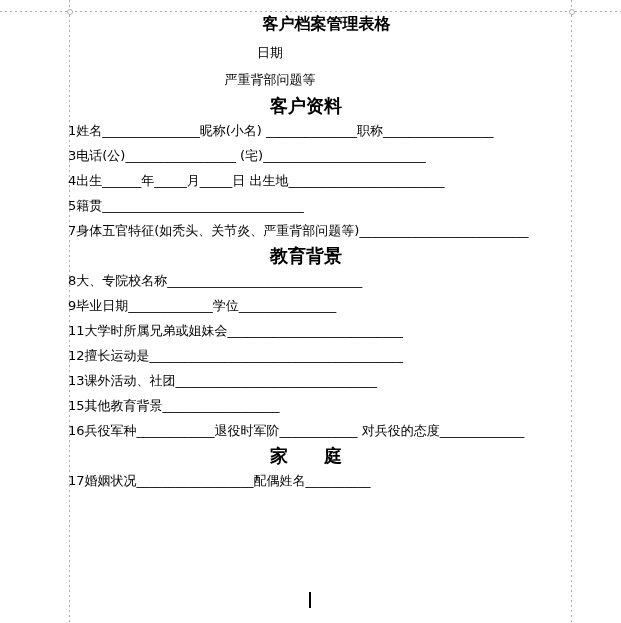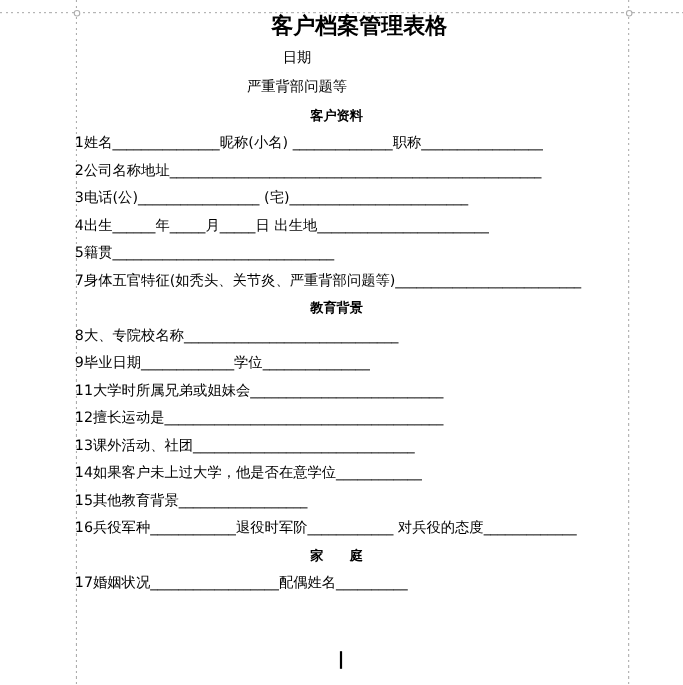--- a/index.html
+++ b/index.html
@@ -20,54 +20,52 @@
   .boundary-v.right{left:571px;}
   .corner-mark{
     position:absolute;width:4px;height:4px;border:1px solid #adadad;border-radius:50%;
     background:#ffffff;
   }
   .corner-mark.left{left:67px;top:9px;}
   .corner-mark.right{left:569px;top:9px;}
 
   .content{position:absolute;left:68px;top:8px;width:503px;}
   .line{white-space:pre;font-size:13px;line-height:25px;color:#000000;}
-  .line.title{font-size:20px;font-weight:bold;line-height:31px;width:517px;text-align:center;}
+  .line.title{font-size:16px;font-weight:bold;line-height:31px;width:517px;text-align:center;}
   .line.meta{line-height:27px;width:404px;text-align:center;}
-  .line.heading{font-weight:bold;font-size:12px;width:476px;text-align:center;}
+  .line.heading{font-weight:bold;font-size:18px;width:476px;text-align:center;}
 
   .caret{position:absolute;left:309px;top:592px;width:2px;height:16px;background:#000000;}
 </style>
 </head>
 <body>
 
 <div class="page">
   <div class="boundary-h"></div>
   <div class="boundary-v left"></div>
   <div class="boundary-v right"></div>
   <div class="corner-mark left"></div>
   <div class="corner-mark right"></div>
 
   <div class="content" id="content">
       <div class="line title">客户档案管理表格</div>
       <div class="line meta">日期</div>
       <div class="line meta">严重背部问题等</div>
       <div class="line heading">客户资料</div>
       <div class="line row">1姓名_______________昵称(小名) ______________职称_________________</div>
-      <div class="line row">2公司名称地址____________________________________________________</div>
       <div class="line row">3电话(公)_________________ (宅)_________________________</div>
       <div class="line row">4出生______年_____月_____日 出生地________________________</div>
       <div class="line row">5籍贯_______________________________</div>
       <div class="line row">7身体五官特征(如秃头、关节炎、严重背部问题等)__________________________</div>
       <div class="line heading">教育背景</div>
       <div class="line row">8大、专院校名称______________________________</div>
       <div class="line row">9毕业日期_____________学位_______________</div>
       <div class="line row">11大学时所属兄弟或姐妹会___________________________</div>
       <div class="line row">12擅长运动是_______________________________________</div>
       <div class="line row">13课外活动、社团_______________________________</div>
-      <div class="line row">14如果客户未上过大学，他是否在意学位____________</div>
       <div class="line row">15其他教育背景__________________</div>
       <div class="line row">16兵役军种____________退役时军阶____________ 对兵役的态度_____________</div>
       <div class="line heading">家　　庭</div>
       <div class="line row">17婚姻状况__________________配偶姓名__________</div>
     </div>
 
   <div class="caret"></div>
 </div>
 
 </body></html>

